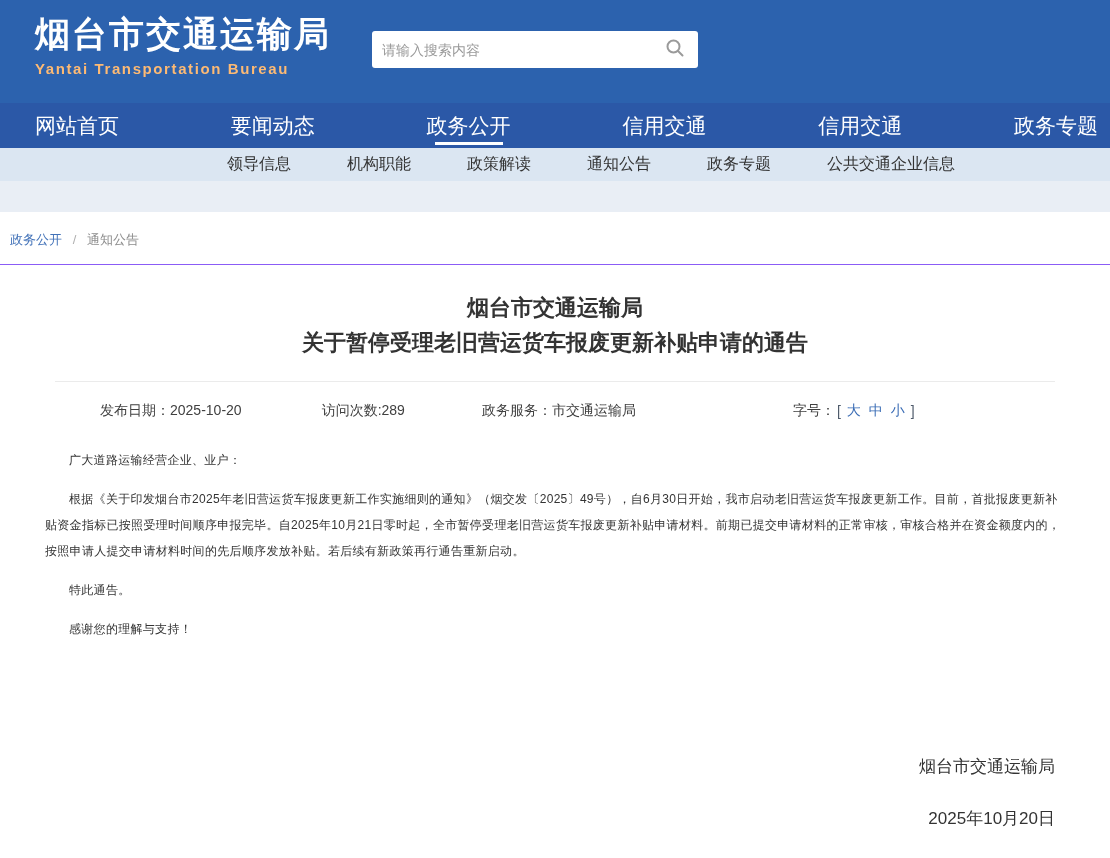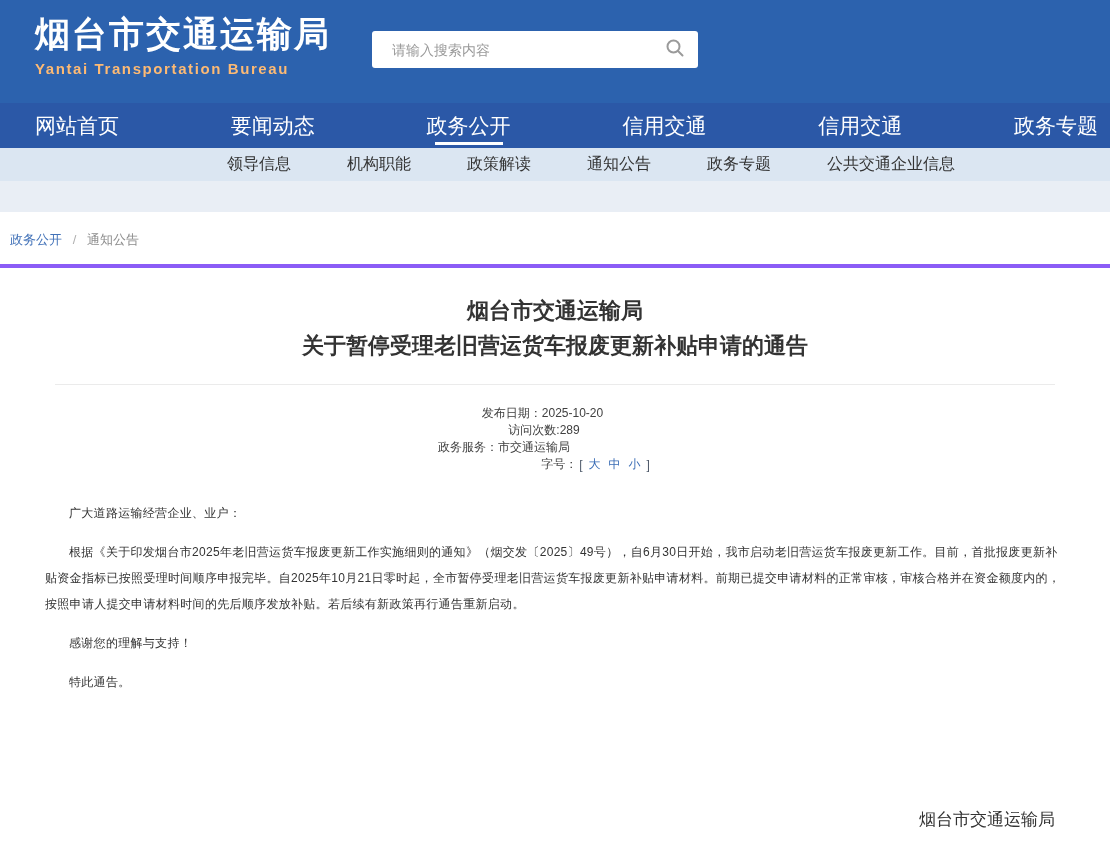--- a/index.html
+++ b/index.html
@@ -6,21 +6,21 @@
   html, body { width: 1110px; background: #fff; }
   body { font-family: "Liberation Sans", "DejaVu Sans", sans-serif; color: #333; }
 
   
   .header { height: 103px; background: #2c62ae; position: relative; }
   .logo { position: absolute; left: 35px; top: 13px; cursor: pointer; }
   .logo-cn { font-size: 35px; font-weight: bold; color: #fff; letter-spacing: 2px; line-height: 42px; }
   .logo-en { font-size: 15px; font-weight: bold; color: #fdba74; letter-spacing: 1.6px; margin-top: 5px; }
   .search-box { position: absolute; left: 372px; top: 31px; width: 326px; height: 37px;
                 background: #fff; border-radius: 3px; display: flex; align-items: center; }
-  .search-input { flex: 1; border: none; outline: none; padding-left: 20px; font-size: 14px;
+  .search-input { flex: 1; border: none; outline: none; padding-left: 10px; font-size: 14px;
                   color: #333; background: transparent; font-family: inherit; }
   .search-input::placeholder { color: #9a9a9a; }
   .search-btn { width: 46px; height: 100%; background: none; border: none; display: flex;
                 align-items: center; justify-content: center; cursor: pointer; }
 
   
   .nav { height: 45px; background: #2b58a7; display: flex; justify-content: space-between;
          padding: 0 12px 0 35px; }
   .nav-item { color: #fff; font-size: 21px; line-height: 45px; text-decoration: none;
               position: relative; cursor: pointer; white-space: nowrap; }
@@ -29,36 +29,36 @@
 
   
   .subnav { height: 33px; background: #dbe6f2; display: flex; align-items: center;
             padding-left: 227px; gap: 56px; }
   .subnav-item { font-size: 16px; color: #333; text-decoration: none; cursor: pointer; white-space: nowrap; }
 
   
   .band2 { height: 31px; background: #e9eef5; }
 
   
-  .breadcrumb { padding: 19px 0 15px 10px; font-size: 13px; border-bottom: 4px solid #8b5cf6; }
+  .breadcrumb { padding: 19px 0 15px 10px; font-size: 13px; border-bottom: 1px solid #8b5cf6; }
   .crumb-link { color: #4272b8; text-decoration: none; cursor: pointer; }
   .crumb-sep { color: #b0b0b0; margin: 0 7px; }
   .crumb-current { color: #8c8c8c; text-decoration: none; }
 
   
   .main { padding: 0 45px; }
   .title-block { margin-top: 25px; text-align: center; }
   .title-line { font-size: 22px; font-weight: bold; color: #333; line-height: 35px; }
   .divider { border-bottom: 1px solid #ebebeb; margin: 21px 10px 0; }
 
-  .meta { display: flex; align-items: center; padding: 20px 0 0 55px; font-size: 12px; color: #404040; flex-direction: column; }
+  .meta { display: flex; align-items: center; padding: 20px 0 0 55px; font-size: 14px; color: #404040; }
   .meta-date { margin-right: 80px; }
   .meta-visits { margin-right: 77px; }
   .meta-source { margin-right: 157px; }
-  .meta-fontsize { display: flex; align-items: center; margin-left: 28px; }
+  .meta-fontsize { display: flex; align-items: center; }
   .bracket { color: #4f5b6b; margin: 0 2px; }
   .fs-link { color: #3a6cb5; text-decoration: none; margin: 0 4px; cursor: pointer; }
 
   .article-body { margin-top: 27px; }
   .article-body p { font-size: 12px; line-height: 26px; color: #333; text-indent: 2em;
                     margin: 13px 0; letter-spacing: 0.3px; }
 
   .signature { margin-top: 113px; text-align: right; padding-right: 10px; font-size: 17px; color: #333; }
   .sig-name { margin-bottom: 29px; }
 </style>
@@ -128,22 +128,22 @@
       <a class="fs-link">大</a>
       <a class="fs-link">中</a>
       <a class="fs-link">小</a>
       <span class="bracket">]</span>
     </span>
   </div>
 
   <div class="article-body">
     <p>广大道路运输经营企业、业户：</p>
     <p>根据《关于印发烟台市2025年老旧营运货车报废更新工作实施细则的通知》（烟交发〔2025〕49号），自6月30日开始，我市启动老旧营运货车报废更新工作。目前，首批报废更新补贴资金指标已按照受理时间顺序申报完毕。自2025年10月21日零时起，全市暂停受理老旧营运货车报废更新补贴申请材料。前期已提交申请材料的正常审核，审核合格并在资金额度内的，按照申请人提交申请材料时间的先后顺序发放补贴。若后续有新政策再行通告重新启动。</p>
+    <p>特此通告。</p>
     <p>感谢您的理解与支持！</p>
-    <p>特此通告。</p>
   </div>
 
   <div class="signature">
     <div class="sig-name">烟台市交通运输局</div>
     <div class="sig-date">2025年10月20日</div>
   </div>
 
 </div>
 
 </body></html>

